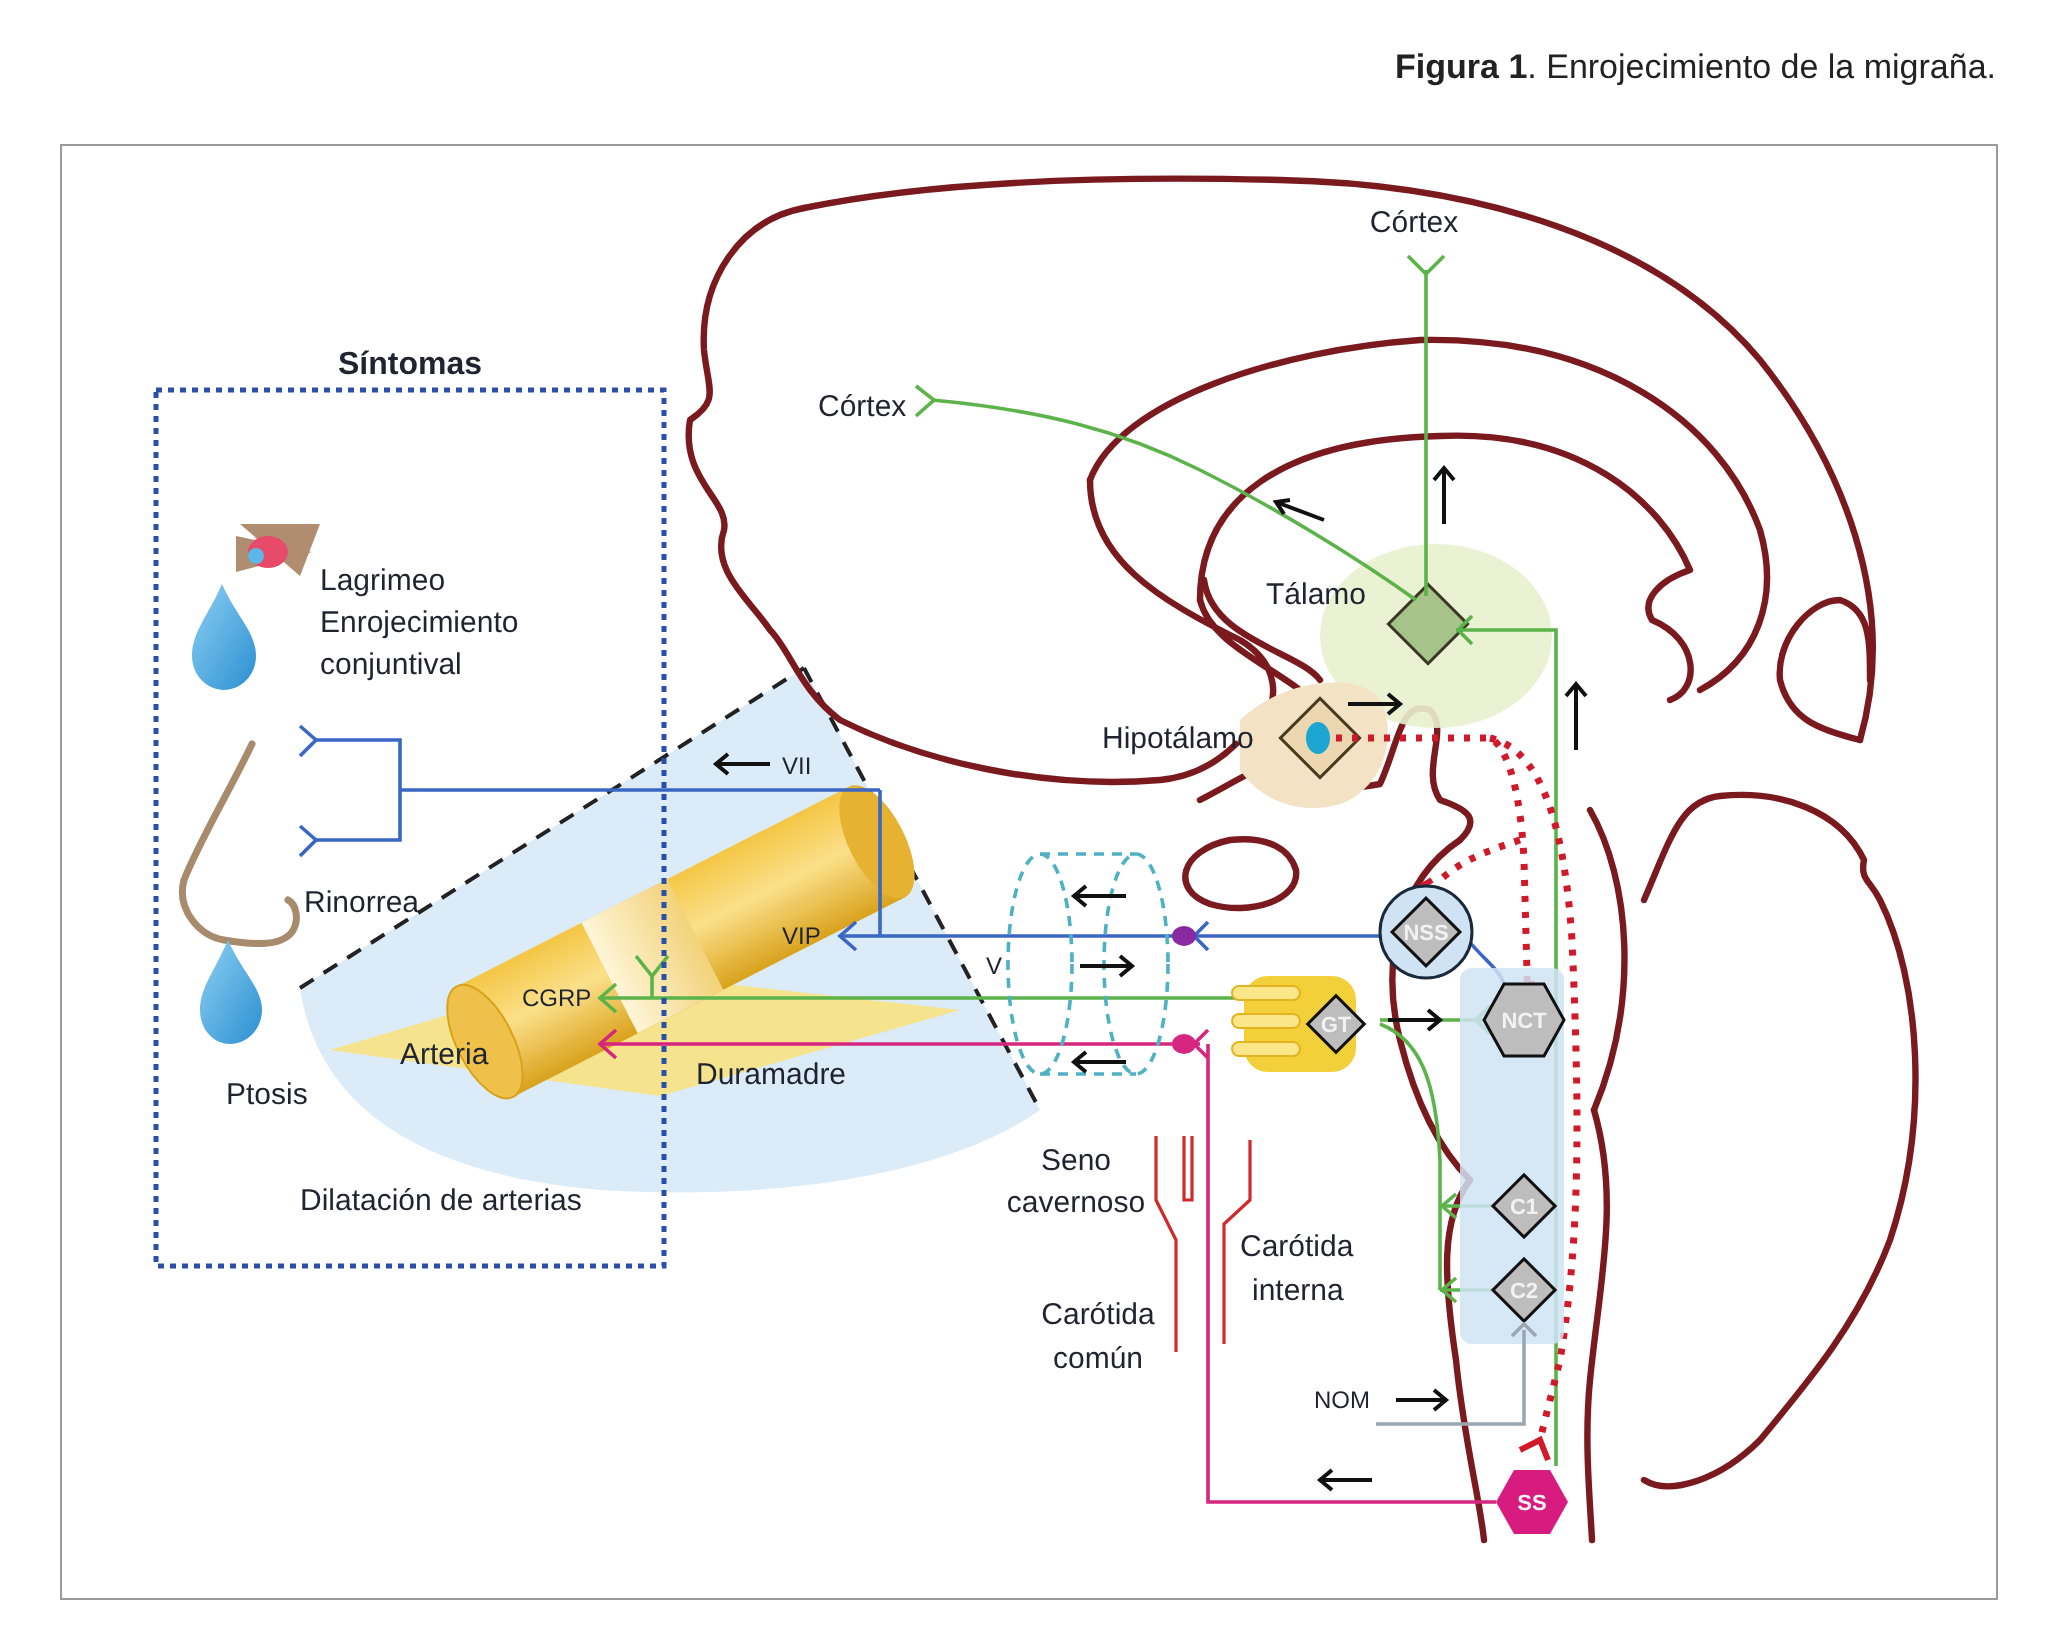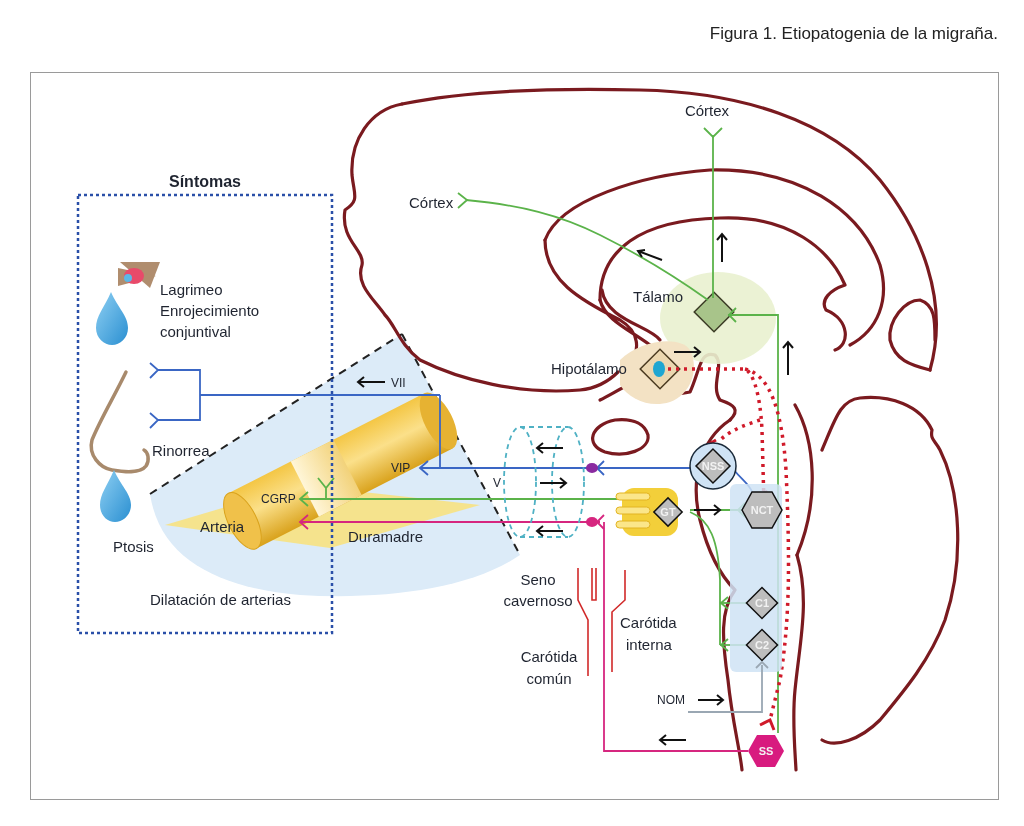--- a/index.html
+++ b/index.html
@@ -1,34 +1,34 @@
 <!DOCTYPE html>
 <html><head>
 <meta charset="utf-8">
 <style>
   html, body { margin: 0; padding: 0; background: #ffffff; }
   body { width: 1024px; height: 826px; position: relative; overflow: hidden;
          font-family: "Liberation Sans", sans-serif; }
   .caption { position: absolute; right: 26px; top: 24px; font-size: 17px; color: #222; }
-  .caption b { font-weight: normal; }
+  .caption b { font-weight: bold; }
   .frame { position: absolute; left: 30px; top: 72px; width: 969px; height: 728px;
            border: 1px solid #9a9a9a; box-sizing: border-box; background: #fff; }
   svg { position: absolute; left: 0; top: 0; }
   .lbl { font-family: "Liberation Sans", sans-serif; font-size: 15px; fill: #1f2430;
          font-stretch: condensed; }
   .lbl-sm { font-size: 12px; }
   .lbl-b { font-weight: bold; font-size: 16px; }
   .node-txt { font-family: "Liberation Sans", sans-serif; font-size: 11px; fill: #f2f2f2; font-weight: bold; }
   .brain { fill: none; stroke: #7a1a1f; stroke-width: 3.2; stroke-linecap: round; stroke-linejoin: round; }
   .arrow { stroke: #111; stroke-width: 2; fill: none; }
 </style>
 </head>
 <body>
 
-<div class="caption"><b>Figura 1</b><span>. Etiopatogenia de la migraña.</span></div>
+<div class="caption"><b>Figura 1</b><span>. Enrojecimiento de la migraña.</span></div>
 
 <div class="frame"></div>
 
 <svg width="1024" height="826" viewBox="0 0 1024 826">
   <defs>
     <linearGradient id="gold" x1="0" y1="0" x2="0" y2="1">
       <stop offset="0" stop-color="#f4c644"></stop>
       <stop offset="0.45" stop-color="#fbe08a"></stop>
       <stop offset="1" stop-color="#d9a21c"></stop>
     </linearGradient>

